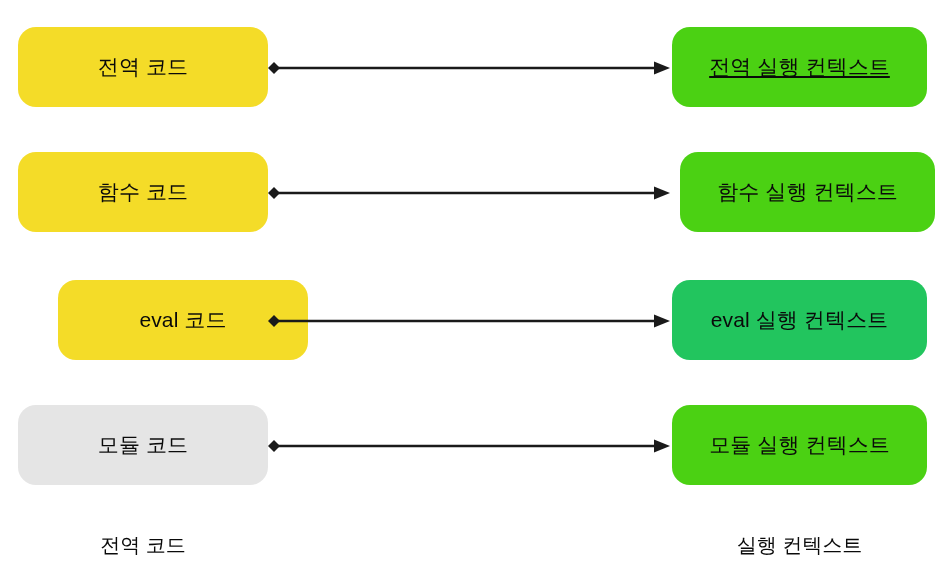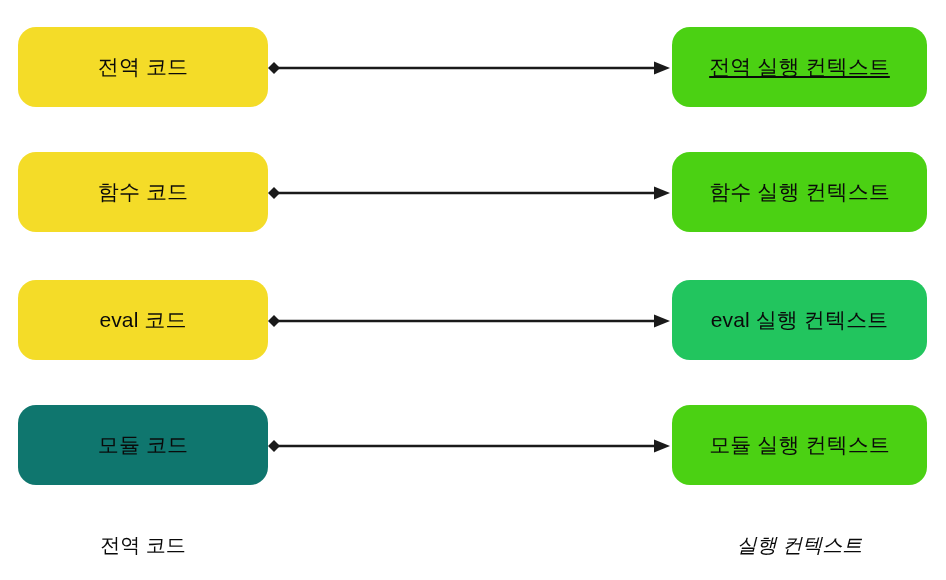--- a/index.html
+++ b/index.html
@@ -66,21 +66,21 @@
     height: 30px;
     display: flex;
     align-items: center;
     justify-content: center;
     font-size: 20px;
     color: #0a0a0a;
     white-space: nowrap;
   }
   .caption-left   { left: 18px;  width: 250px; }
   .caption-mid    { left: 320px; width: 300px; }
-  .caption-right  { left: 672px; width: 255px; font-style: italic; }
+  .caption-right  { left: 672px; width: 255px; }
 </style>
 </head>
 <body>
 
 <div id="diagram">
 
   <div class="node node-code" style="top:27px; background:#F4DC28;">
     <span>전역 코드</span>
   </div>
   <div class="edge" style="top:58px;">
@@ -97,39 +97,39 @@
   <div class="node node-code" style="top:152px; background:#F4DC28;text-align:right;">
     <span>함수 코드</span>
   </div>
   <div class="edge" style="top:183px;">
     <svg viewBox="0 0 412 20" xmlns="http://www.w3.org/2000/svg">
       <polygon points="6,10 12,4 18,10 12,16" fill="#1a1a1a"></polygon>
       <line x1="12" y1="10" x2="396" y2="10" stroke="#1a1a1a" stroke-width="2.6"></line>
       <polygon points="408,10 392,3.5 392,16.5" fill="#1a1a1a"></polygon>
     </svg>
   </div>
-  <div class="node node-ctx" style="top:152px; background:#4BD113;">
+  <div class="node node-ctx" style="top:152px; background:#4BD113;margin-left:8px;">
     <span>함수 실행 컨텍스트</span>
   </div>
 
-  <div class="node node-code" style="top:280px; background:#F4DC28;">
+  <div class="node node-code" style="top:280px; background:#F4DC28;margin-left:40px;">
     <span>eval 코드</span>
   </div>
   <div class="edge" style="top:311px;">
     <svg viewBox="0 0 412 20" xmlns="http://www.w3.org/2000/svg">
       <polygon points="6,10 12,4 18,10 12,16" fill="#1a1a1a"></polygon>
       <line x1="12" y1="10" x2="396" y2="10" stroke="#1a1a1a" stroke-width="2.6"></line>
       <polygon points="408,10 392,3.5 392,16.5" fill="#1a1a1a"></polygon>
     </svg>
   </div>
   <div class="node node-ctx" style="top:280px; background:#22c55e;">
     <span>eval 실행 컨텍스트</span>
   </div>
 
-  <div class="node node-code" style="top:405px; background:#0f766e;">
+  <div class="node node-code" style="top:405px; background:#e5e5e5;">
     <span>모듈 코드</span>
   </div>
   <div class="edge" style="top:436px;">
     <svg viewBox="0 0 412 20" xmlns="http://www.w3.org/2000/svg">
       <polygon points="6,10 12,4 18,10 12,16" fill="#1a1a1a"></polygon>
       <line x1="12" y1="10" x2="396" y2="10" stroke="#1a1a1a" stroke-width="2.6"></line>
       <polygon points="408,10 392,3.5 392,16.5" fill="#1a1a1a"></polygon>
     </svg>
   </div>
   <div class="node node-ctx" style="top:405px; background:#4BD113;text-align:center;">

